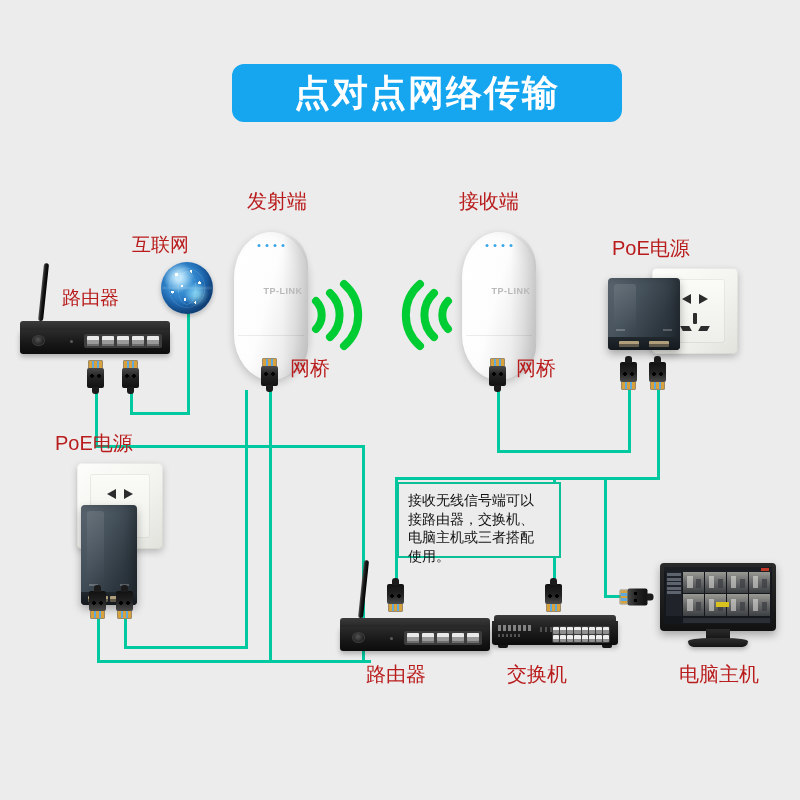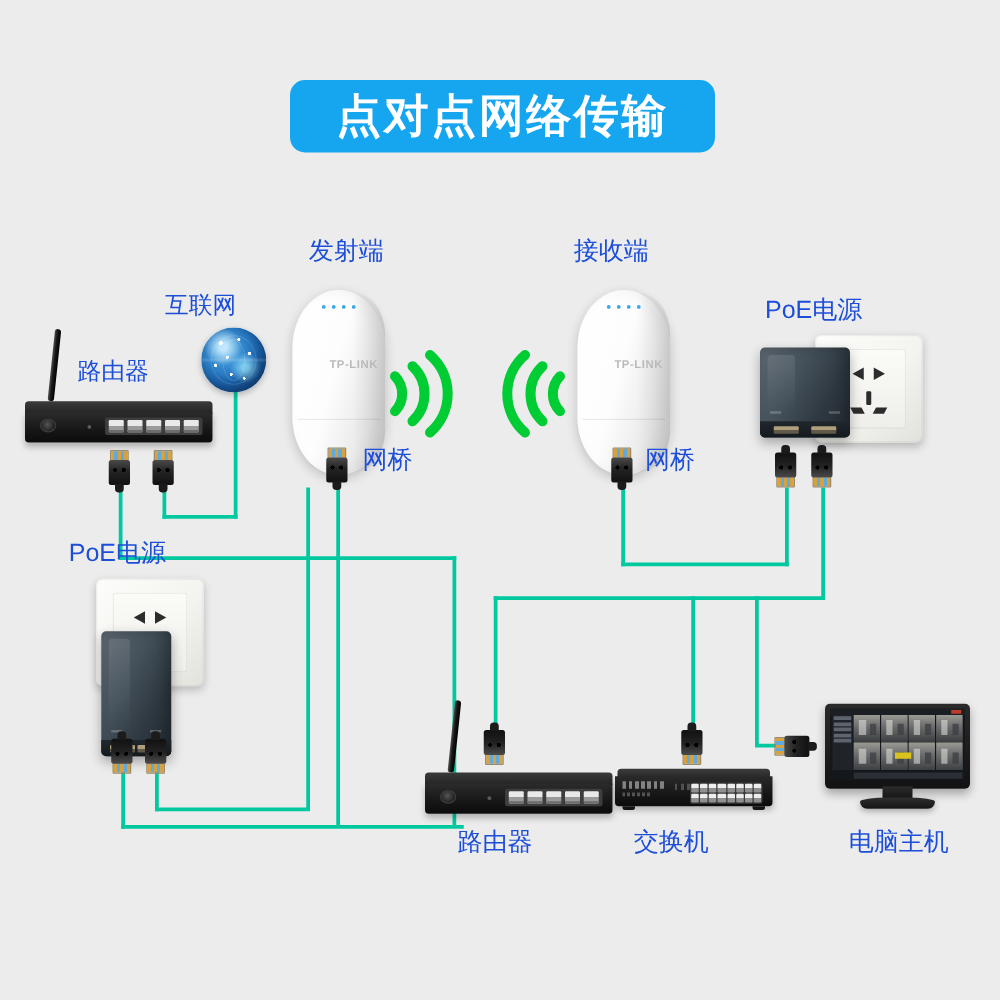--- a/index.html
+++ b/index.html
@@ -7,31 +7,31 @@
     width:800px;height:800px;position:relative;overflow:hidden;
     background:#ececec;
     font-family:"Liberation Sans","DejaVu Sans",sans-serif;
     -webkit-font-smoothing:antialiased;
   }
   .stage{position:absolute;left:0;top:0;width:800px;height:800px;}
   .abs{position:absolute;}
 
   
   .title-banner{
-    left:232px;top:64px;width:340px;height:58px;
+    left:232px;top:64px;width:390px;height:58px;
     background:#15a6ef;border-radius:12px;
     display:flex;align-items:center;justify-content:center;
   }
   .title-banner .t{
     color:#ffffff;font-size:36px;font-weight:bold;letter-spacing:2px;
     line-height:1;white-space:nowrap;
   }
 
   
-  .lbl{color:#1d4ed8;font-size:19px;white-space:nowrap;line-height:1;}
+  .lbl{color:#b91c1c;font-size:19px;white-space:nowrap;line-height:1;}
   .lbl.big{font-size:20px;}
 
   
   .wire{background:#00c9a0;}
   .wh{height:3px;}
   .wv{width:3px;}
 
   
   .rj45{width:17px;height:34px;}
   .rj45 .tip{
@@ -446,20 +446,26 @@
     <div class="tip"></div>
       <div class="body"></div>
       <div class="neck"></div>
   </div>
   <div class="abs rj45 down" style="left:116px;top:585px;">
     <div class="tip"></div>
       <div class="body"></div>
       <div class="neck"></div>
   </div>
 
+  <div class="abs note" style="left:397px;top:482px;width:164px;height:76px;">
+    <p>接收无线信号端可以
+接路由器，交换机、
+电脑主机或三者搭配
+使用。</p>
+  </div>
 
   <div class="abs rj45 down" style="left:387px;top:578px;">
     <div class="tip"></div>
       <div class="body"></div>
       <div class="neck"></div>
   </div>
   <div class="abs router" style="left:340px;top:612px;">
     <div class="ant"></div>
     <div class="top"></div>
     <div class="face"></div>

